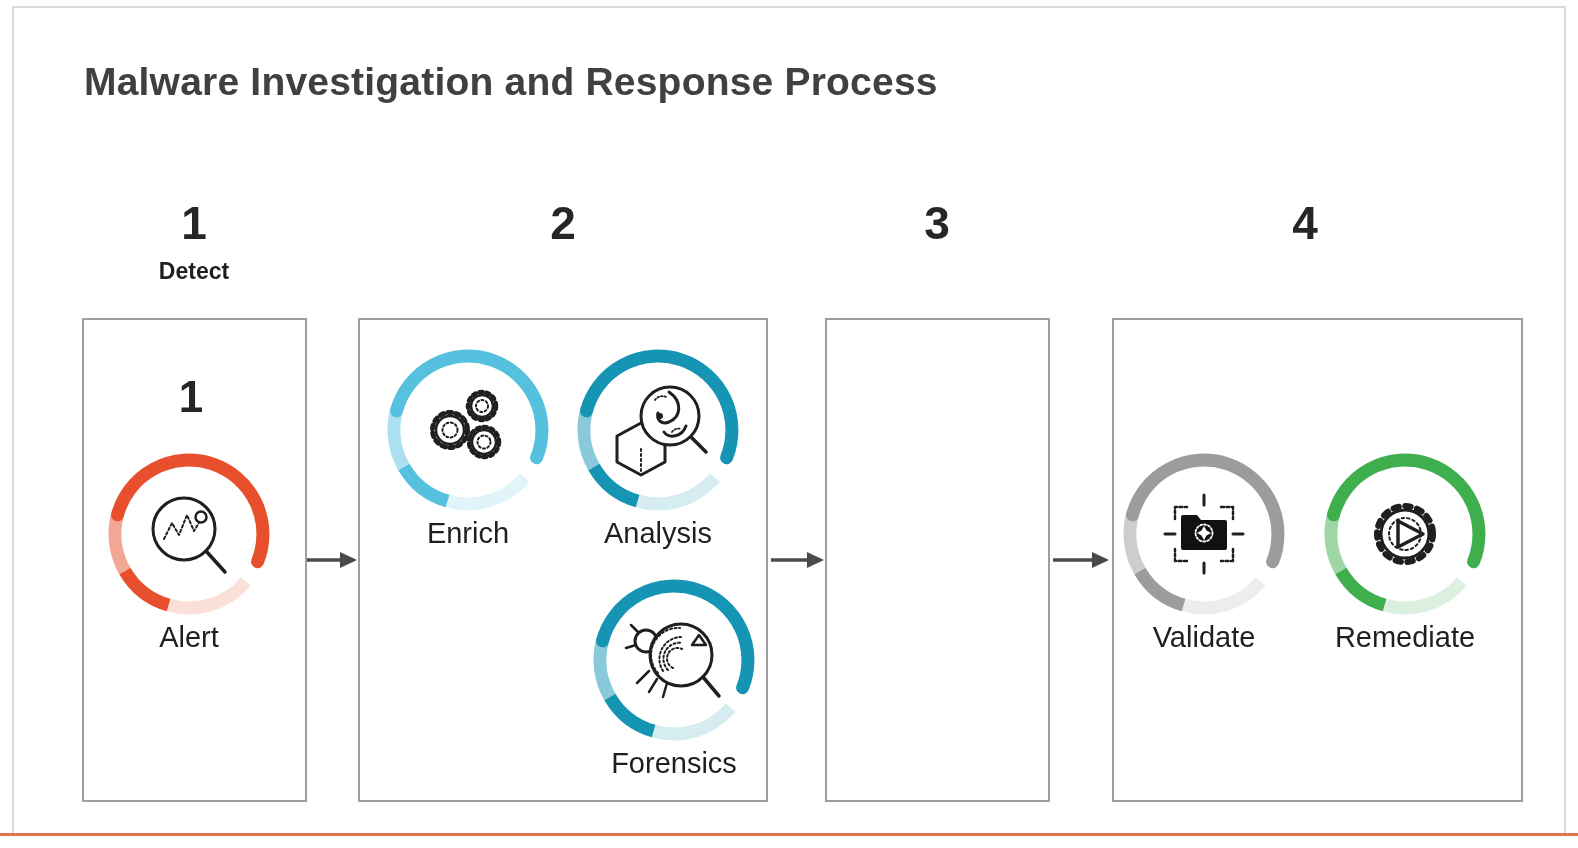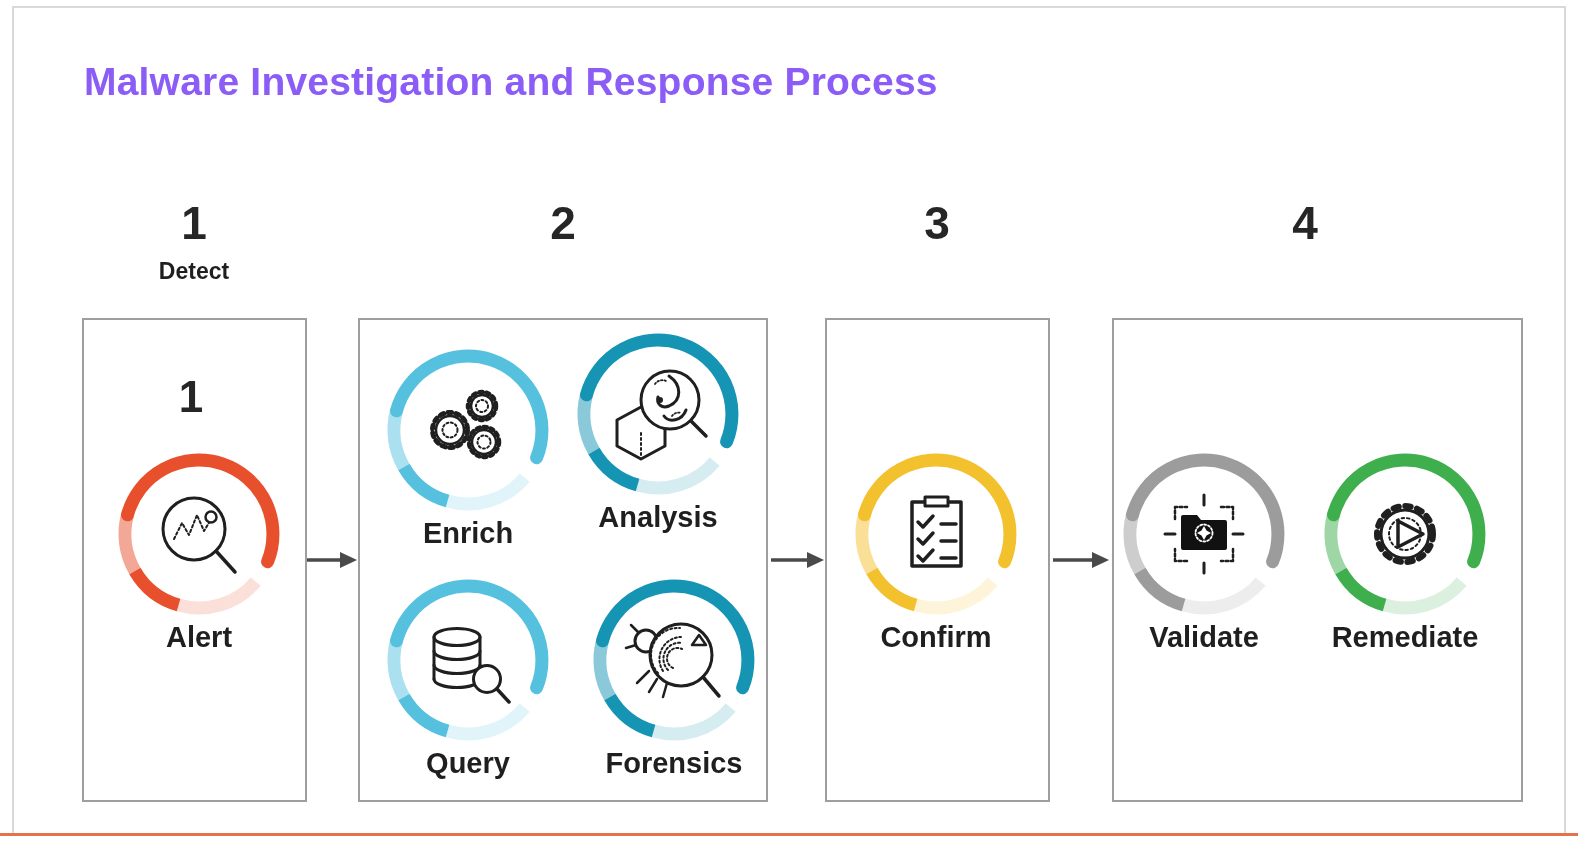--- a/index.html
+++ b/index.html
@@ -7,35 +7,35 @@
     position:relative;width:1578px;height:848px;background:#ffffff;overflow:hidden;
     font-family:"Liberation Sans","DejaVu Sans",sans-serif;color:#1d1d1d;
   }
   .card-border{
     position:absolute;left:12px;top:6px;width:1554px;height:828px;
     border:2px solid #d9d9d9;border-bottom:none;background:#ffffff;box-sizing:border-box;
   }
   .accent-line{position:absolute;left:0;top:833px;width:1578px;height:3px;background:#e2734d;}
   .title{
     position:absolute;left:84px;top:60px;font-size:39px;font-weight:800;
-    letter-spacing:.2px;color:#8b5cf6;white-space:nowrap;
+    letter-spacing:.2px;color:#404040;white-space:nowrap;
   }
   .stage-header{position:absolute;top:198px;text-align:center;}
   .stage-number{font-size:46px;font-weight:800;line-height:50px;color:#262626;}
   .stage-label{font-size:23px;font-weight:800;line-height:34px;margin-top:6px;color:#1f1f1f;}
   .stage-box{
     position:absolute;top:318px;height:484px;border:2px solid #9e9e9e;
     background:#ffffff;box-sizing:border-box;
   }
   .inner-number{position:absolute;text-align:center;font-size:44px;font-weight:800;color:#262626;}
   .ring-item{position:absolute;width:170px;height:205px;}
   .ring-item svg{display:block;}
   .item-label{
     position:absolute;top:172px;left:50%;transform:translateX(-50%);
-    font-size:29px;font-weight:700;white-space:nowrap;color:#1f1f1f;
+    font-size:29px;font-weight:400;white-space:nowrap;color:#1f1f1f;
   }
   .arrow{position:absolute;top:549px;}
 </style>
 </head>
 <body>
 
 <div class="canvas">
   <div class="card-border"></div>
   <div class="accent-line"></div>
 
@@ -68,21 +68,21 @@
   </svg>
   <svg class="arrow" style="left:770px;" width="55" height="22">
     <line x1="1" y1="11" x2="39" y2="11" stroke="#4a4a4a" stroke-width="3.5"></line>
     <polygon points="37,3 54,11 37,19" fill="#4a4a4a"></polygon>
   </svg>
   <svg class="arrow" style="left:1052px;" width="58" height="22">
     <line x1="1" y1="11" x2="42" y2="11" stroke="#4a4a4a" stroke-width="3.5"></line>
     <polygon points="40,3 57,11 40,19" fill="#4a4a4a"></polygon>
   </svg>
 
-  <div class="ring-item" style="left:114px;top:449px;text-align:center;">
+  <div class="ring-item" style="left:104px;top:449px;text-align:center;">
     <svg width="170" height="170">
       <g fill="none" stroke-width="13" stroke="#e8502d">
         <path d="M 13.5 65.8 A 74 74 0 1 1 153.6 112.7" stroke-linecap="round"></path>
         <path d="M 141.7 132.6 A 74 74 0 0 1 64.6 156.1" opacity="0.18"></path>
         <path d="M 64.6 156.1 A 74 74 0 0 1 20.9 122"></path>
         <path d="M 20.9 122 A 74 74 0 0 1 13.5 65.8" opacity="0.5"></path>
       </g>
       <g stroke="#1f1f1f" fill="none" stroke-linecap="round" stroke-linejoin="round">
         <circle cx="80" cy="80" r="31" stroke-width="3"></circle>
         <line x1="102" y1="102" x2="121" y2="123" stroke-width="3.5"></line>
@@ -109,21 +109,21 @@
         <circle cx="99" cy="61" r="14" stroke-width="4.5" stroke-dasharray="3 4"></circle>
         <circle cx="99" cy="61" r="6" stroke-width="2" stroke-dasharray="2 2.5"></circle>
         <circle cx="101" cy="97" r="12" stroke-width="2.5"></circle>
         <circle cx="101" cy="97" r="15" stroke-width="4.5" stroke-dasharray="3 4"></circle>
         <circle cx="101" cy="97" r="6.5" stroke-width="2" stroke-dasharray="2 2.5"></circle>
       </g>
     </svg>
     <div class="item-label">Enrich</div>
   </div>
 
-  <div class="ring-item" style="left:573px;top:329px;">
+  <div class="ring-item" style="left:573px;top:345px;">
     <svg width="170" height="170">
       <g fill="none" stroke-width="13" stroke="#1694b4">
         <path d="M 13.5 65.8 A 74 74 0 1 1 153.6 112.7" stroke-linecap="round"></path>
         <path d="M 141.7 132.6 A 74 74 0 0 1 64.6 156.1" opacity="0.18"></path>
         <path d="M 64.6 156.1 A 74 74 0 0 1 20.9 122"></path>
         <path d="M 20.9 122 A 74 74 0 0 1 13.5 65.8" opacity="0.5"></path>
       </g>
       <g stroke="#1f1f1f" fill="none" stroke-linecap="round" stroke-linejoin="round">
         <path d="M 68 78 L 92 91 L 92 117 L 68 130 L 44 117 L 44 91 Z" stroke-width="3"></path>
         <path d="M 68 104 L 68 129" stroke-width="2" stroke-dasharray="2 3"></path>
@@ -133,42 +133,20 @@
         <path d="M 96 47 C 109 56 109 71 96 77 C 89 80 83 75 85 68" stroke-width="3"></path>
         <path d="M 113 81 C 109 92 96 94 91 87" stroke-width="3"></path>
         <circle cx="87" cy="71" r="3" fill="#1f1f1f" stroke="none"></circle>
         <path d="M 82 55 A 9 9 0 0 1 93 52" stroke-width="1.8" stroke-dasharray="1.5 2"></path>
         <path d="M 99 87 A 8 8 0 0 1 108 84" stroke-width="1.8" stroke-dasharray="1.5 2"></path>
       </g>
     </svg>
     <div class="item-label">Analysis</div>
   </div>
 
-  <div class="ring-item" style="left:383px;top:575px;">
-    <svg width="170" height="170">
-      <g fill="none" stroke-width="13" stroke="#55c1df">
-        <path d="M 13.5 65.8 A 74 74 0 1 1 153.6 112.7" stroke-linecap="round"></path>
-        <path d="M 141.7 132.6 A 74 74 0 0 1 64.6 156.1" opacity="0.18"></path>
-        <path d="M 64.6 156.1 A 74 74 0 0 1 20.9 122"></path>
-        <path d="M 20.9 122 A 74 74 0 0 1 13.5 65.8" opacity="0.5"></path>
-      </g>
-      <g stroke="#1f1f1f" fill="none" stroke-linecap="round" stroke-linejoin="round">
-        <ellipse cx="74" cy="62" rx="23" ry="8.5" stroke-width="3"></ellipse>
-        <path d="M 51 62 V 104" stroke-width="3"></path>
-        <path d="M 97 62 V 104" stroke-width="3"></path>
-        <path d="M 51 76 A 23 8.5 0 0 0 97 76" stroke-width="3"></path>
-        <path d="M 51 90 A 23 8.5 0 0 0 97 90" stroke-width="3"></path>
-        <path d="M 51 104 A 23 8.5 0 0 0 97 104" stroke-width="3"></path>
-        <circle cx="104" cy="104" r="13.5" fill="#ffffff" stroke="none"></circle>
-        <circle cx="104" cy="104" r="13.5" stroke-width="3"></circle>
-        <line x1="114" y1="114" x2="126" y2="127" stroke-width="3.5"></line>
-      </g>
-    </svg>
-    <div class="item-label">Query</div>
-  </div>
 
   <div class="ring-item" style="left:589px;top:575px;">
     <svg width="170" height="170">
       <g fill="none" stroke-width="13" stroke="#1694b4">
         <path d="M 13.5 65.8 A 74 74 0 1 1 153.6 112.7" stroke-linecap="round"></path>
         <path d="M 141.7 132.6 A 74 74 0 0 1 64.6 156.1" opacity="0.18"></path>
         <path d="M 64.6 156.1 A 74 74 0 0 1 20.9 122"></path>
         <path d="M 20.9 122 A 74 74 0 0 1 13.5 65.8" opacity="0.5"></path>
       </g>
       <g stroke="#1f1f1f" fill="none" stroke-linecap="round" stroke-linejoin="round">
@@ -184,41 +162,20 @@
         <path d="M 74 96 A 22 22 0 0 1 92 62" stroke-width="2" stroke-dasharray="2 2.5"></path>
         <path d="M 79 95 A 16 16 0 0 1 93 68" stroke-width="2" stroke-dasharray="2 2.5"></path>
         <path d="M 84 93 A 10 10 0 0 1 93 74" stroke-width="2" stroke-dasharray="2 2.5"></path>
         <path d="M 110 60 L 117 70 L 103 70 Z" stroke-width="2.5"></path>
         <line x1="114" y1="102" x2="130" y2="121" stroke-width="3.5"></line>
       </g>
     </svg>
     <div class="item-label">Forensics</div>
   </div>
 
-  <div class="ring-item" style="left:851px;top:449px;">
-    <svg width="170" height="170">
-      <g fill="none" stroke-width="13" stroke="#f3c12e">
-        <path d="M 13.5 65.8 A 74 74 0 1 1 153.6 112.7" stroke-linecap="round"></path>
-        <path d="M 141.7 132.6 A 74 74 0 0 1 64.6 156.1" opacity="0.18"></path>
-        <path d="M 64.6 156.1 A 74 74 0 0 1 20.9 122"></path>
-        <path d="M 20.9 122 A 74 74 0 0 1 13.5 65.8" opacity="0.5"></path>
-      </g>
-      <g stroke="#1f1f1f" fill="none" stroke-linecap="round" stroke-linejoin="round">
-        <rect x="61" y="53" width="49" height="64" fill="#ffffff" stroke-width="3.5"></rect>
-        <rect x="74" y="48" width="23" height="9" fill="#ffffff" stroke-width="3"></rect>
-        <path d="M 67 73 l 5 5 l 10 -11" stroke-width="3.5"></path>
-        <path d="M 67 90 l 5 5 l 10 -11" stroke-width="3.5"></path>
-        <path d="M 67 107 l 5 5 l 10 -11" stroke-width="3.5"></path>
-        <line x1="90" y1="75" x2="105" y2="75" stroke-width="3.5"></line>
-        <line x1="90" y1="92" x2="105" y2="92" stroke-width="3.5"></line>
-        <line x1="90" y1="109" x2="105" y2="109" stroke-width="3.5"></line>
-      </g>
-    </svg>
-    <div class="item-label">Confirm</div>
-  </div>
 
   <div class="ring-item" style="left:1119px;top:449px;">
     <svg width="170" height="170">
       <g fill="none" stroke-width="13" stroke="#9c9c9c">
         <path d="M 13.5 65.8 A 74 74 0 1 1 153.6 112.7" stroke-linecap="round"></path>
         <path d="M 141.7 132.6 A 74 74 0 0 1 64.6 156.1" opacity="0.18"></path>
         <path d="M 64.6 156.1 A 74 74 0 0 1 20.9 122"></path>
         <path d="M 20.9 122 A 74 74 0 0 1 13.5 65.8" opacity="0.5"></path>
       </g>
       <g stroke="#1f1f1f" fill="none" stroke-linecap="round" stroke-linejoin="round">

